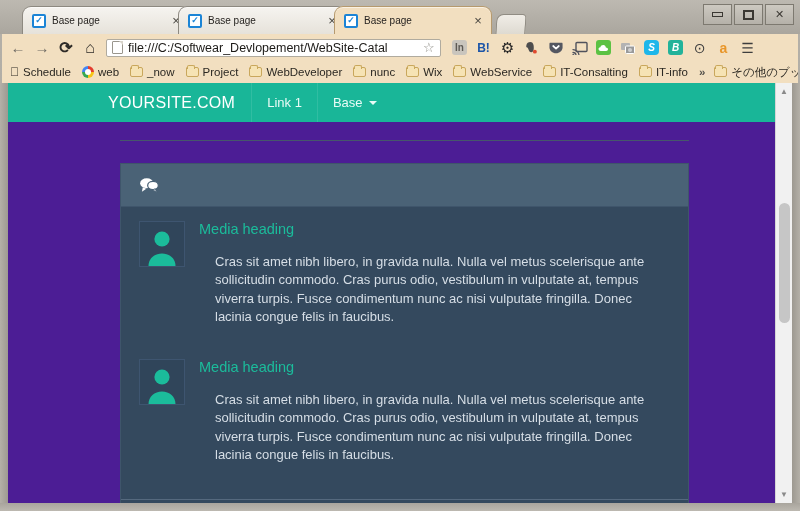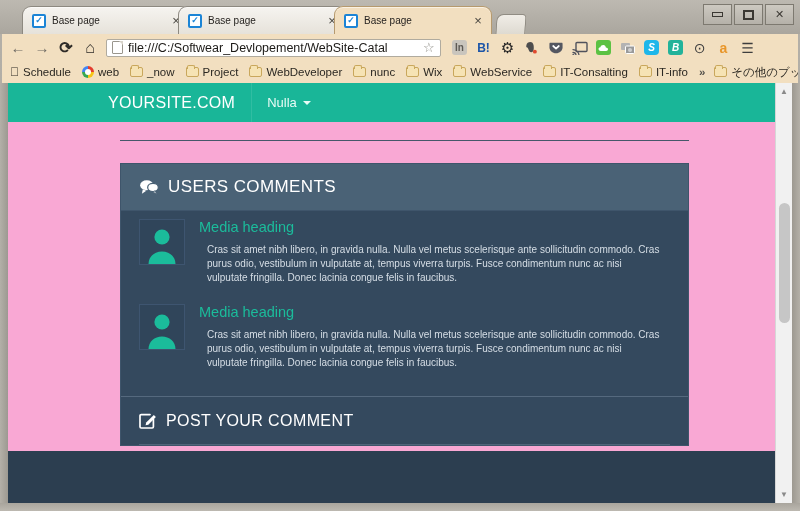--- a/index.html
+++ b/index.html
@@ -143,22 +143,22 @@
   }
   .bm-chev { margin-right: 9px; font-weight: bold; color: #55524b; cursor: pointer; }
 
   
   #viewport {
     position: absolute; left: 8px; top: 83px;
     width: 784px; height: 420px;
     background: #2c3e50; overflow: hidden;
   }
   #page {
-    position: absolute; left: 0; top: 0; width: 767px; height: 368px;
-    background: #f9a8d4; overflow: hidden;
+    position: absolute; left: 0; top: 0; width: 767px; height: 420px;
+    background: #4c1d95; overflow: hidden;
   }
 
   
   #sitenav {
     height: 39px; background: #19b698;
     display: flex; align-items: stretch;
     padding-left: 100px;
   }
   #brand {
     display: flex; align-items: center; padding: 0 16px 0 0;
@@ -201,34 +201,34 @@
   #panel-head {
     background: #4a6276;
     padding: 13px 18px;
     color: #ffffff; font-size: 17px; letter-spacing: .4px;
     display: flex; align-items: center; gap: 9px;
     border-bottom: 1px solid #3f556b;
   }
   .icon-svg { display: block; }
 
   .media {
-    display: flex; gap: 14px; padding: 8px 18px 2px 18px;
+    display: flex; gap: 14px; padding: 14px 18px 2px 18px;
   }
   .media-avatar {
     width: 46px; height: 46px; flex: 0 0 46px;
     background: #30455a; border: 1px solid #3e5570;
     display: flex; align-items: flex-end; justify-content: center;
     overflow: hidden;
   }
   .media-body { flex: 1 1 auto; }
   .media-heading {
     color: #1bbc9b; font-size: 14.5px; margin: 0 0 3px 0; font-weight: normal;
   }
   .media-text {
-    color: #d6dee6; font-size: 10px; line-height: 1.42; margin: 8px;
+    color: #d6dee6; font-size: 13px; line-height: 1.42; margin: 16px;
   }
 
   #post-head {
     margin-top: 18px; border-top: 1px solid #4e6party;
   }
   #post-head {
     margin-top: 16px; border-top: 1px solid #55697e;
     padding: 15px 18px 0 18px;
     color: #ffffff; font-size: 16px; letter-spacing: .4px;
     display: flex; align-items: center; gap: 9px;
@@ -406,40 +406,42 @@
       <span>その他のブックマーク</span>
     </div>
   </div>
 
   <div id="viewport">
     <div id="page">
 
       <div id="sitenav">
         <div id="brand">YOURSITE.COM</div>
         <div class="navlink">
-          <span>Nulla</span>
+          <span>Link 1</span>
+        </div>
+        <div class="navlink">
+          <span>Base</span>
           <span class="caret"></span>
         </div>
       </div>
 
       <div id="body-wrap">
 
         <hr class="rule">
 
 
         <div id="panel">
 
           <div id="panel-head">
             <svg width="20" height="16" viewBox="0 0 22 18" class="icon-svg">
               <ellipse cx="8.5" cy="7" rx="7.5" ry="5.6" fill="#ffffff"></ellipse>
               <path d="M4 11.5L3 16.5l5-3.2z" fill="#ffffff"></path>
               <ellipse cx="15.5" cy="9.5" rx="6" ry="4.6" fill="#ffffff" stroke="#4a6276" stroke-width="1.4"></ellipse>
               <path d="M18 13.2l1.6 4-4-2.6z" fill="#ffffff" stroke="#4a6276" stroke-width="1"></path>
             </svg>
-            <span>USERS COMMENTS</span>
           </div>
 
           <div class="media">
             <div class="media-avatar">
               <svg width="40" height="40" viewBox="0 0 40 40" class="icon-svg">
                 <circle cx="20" cy="13" r="7.6" fill="#1bbc9b"></circle>
                 <path d="M6.5 40c0-7.6 6-12.6 13.5-12.6S33.5 32.4 33.5 40z" fill="#1bbc9b"></path>
               </svg>
             </div>
             <div class="media-body">

